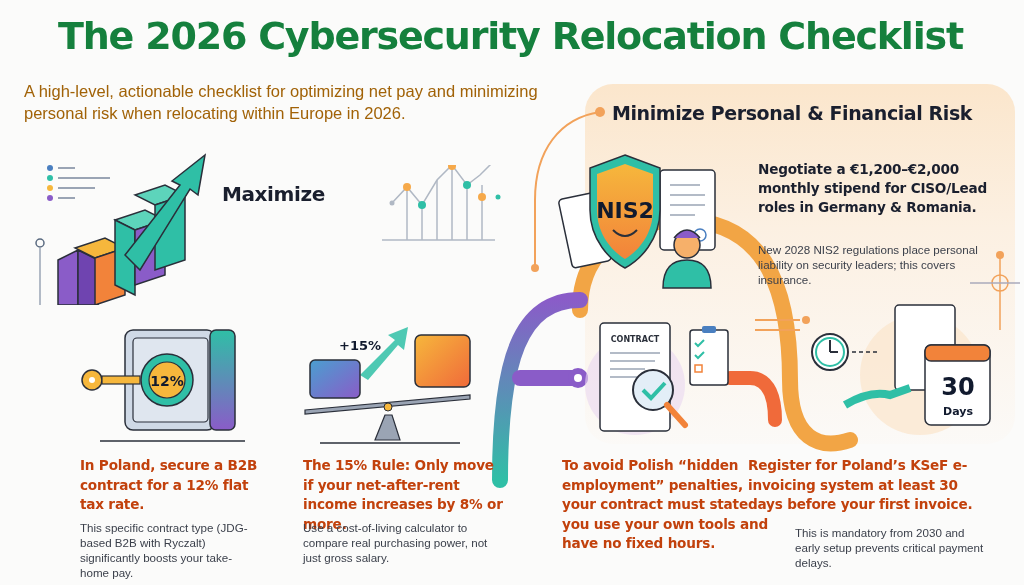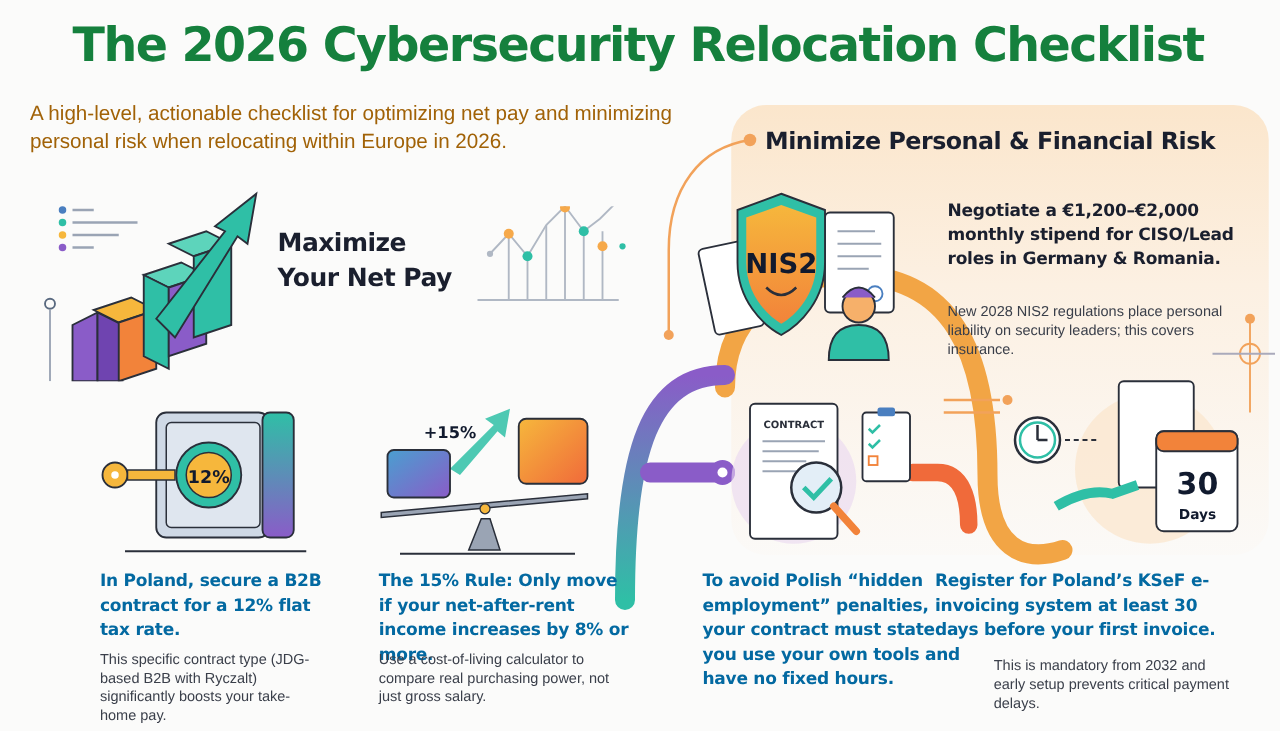--- a/index.html
+++ b/index.html
@@ -28,35 +28,35 @@
     background: linear-gradient(180deg, #fbe6cc 0%, #fcf0e2 40%, rgba(252,244,236,0.2) 100%);
   }
   .risk-heading {
     position: absolute; left: 612px; top: 102px;
     font-family: "DejaVu Sans", sans-serif; font-weight: bold;
     font-size: 19px; letter-spacing: -0.4px; color: #1a1f2e; white-space: nowrap; text-align: right;
   }
   .net-heading {
     position: absolute; left: 222px; top: 180px;
     font-family: "DejaVu Sans", sans-serif; font-weight: bold;
-    font-size: 20px; line-height: 28px; letter-spacing: -0.4px; color: #1a1f2e;
+    font-size: 20px; line-height: 28px; letter-spacing: -0.4px; color: #1a1f2e; text-align: right;
   }
   .stipend-head {
     position: absolute; left: 758px; top: 160px; width: 260px;
     font-family: "DejaVu Sans", sans-serif; font-weight: bold;
     font-size: 13.6px; line-height: 19px; color: #1a1f2e; letter-spacing: -0.2px;
   }
   .stipend-body {
     position: absolute; left: 758px; top: 226px; width: 250px;
     font-size: 11.6px; line-height: 15px; color: #3a3f4a; margin-top: 16px;
   }
   .card-head {
     position: absolute;
     font-family: "DejaVu Sans", sans-serif; font-weight: bold;
-    font-size: 13.6px; line-height: 19.5px; color: #0369a1; letter-spacing: -0.2px;
+    font-size: 13.6px; line-height: 19.5px; color: #c2410c; letter-spacing: -0.2px;
   }
   .card-body {
     position: absolute;
     font-size: 11.6px; line-height: 15px; color: #3a3f4a;
   }
   .illus { position: absolute; }
   .label-svg text { font-family: "DejaVu Sans", sans-serif; font-weight: bold; }
 </style>
 </head>
 <body>
@@ -111,21 +111,20 @@
   <polygon points="85,75 115,65 135,75 105,85" fill="#5dd4bb" stroke="#2a2f3a" stroke-width="1.5"></polygon>
   <polygon points="85,75 105,85 105,150 85,140" fill="#2fbfa6" stroke="#2a2f3a" stroke-width="1.5"></polygon>
   <polygon points="105,85 135,75 135,130 105,140" fill="#8a5cc8" stroke="#2a2f3a" stroke-width="1.5"></polygon>
   <polygon points="105,50 135,40 155,50 125,60" fill="#5dd4bb" stroke="#2a2f3a" stroke-width="1.5"></polygon>
   <polygon points="125,60 155,50 155,115 125,125" fill="#2fbfa6" stroke="#2a2f3a" stroke-width="1.5"></polygon>
   <path d="M95 110 L 150 40 L 142 36 L 175 10 L 168 50 L 160 44 L 110 125 Z" fill="#2fbfa6" stroke="#2a2f3a" stroke-width="1.5"></path>
 </svg>
 
 <div class="net-heading">
   <div>Maximize</div>
-  <div>Your Net Pay</div>
 </div>
 
 <svg class="illus" style="left:380px;top:165px" width="130" height="80" viewBox="0 0 130 80">
   <line x1="2" y1="75" x2="115" y2="75" stroke="#b0b8c4" stroke-width="1.5"></line>
   <g stroke="#b0b8c4" stroke-width="1.5">
     <line x1="27" y1="22" x2="27" y2="75"></line>
       <line x1="42" y1="40" x2="42" y2="75"></line>
     <line x1="57" y1="15" x2="57" y2="75"></line>
       <line x1="72" y1="-1" x2="72" y2="75"></line>
     <line x1="87" y1="20" x2="87" y2="75"></line>
@@ -228,21 +227,21 @@
 
 <div class="card-head" style="left:80px;top:456px;width:180px">In Poland, secure a B2B contract for a 12% flat tax rate.</div>
 <div class="card-body" style="left:80px;top:520px;width:175px">This specific contract type (JDG-based B2B with Ryczalt) significantly boosts your take-home pay.</div>
 
 <div class="card-head" style="left:303px;top:456px;width:200px">The 15% Rule: Only move if your net-after-rent income increases by 8% or more.</div>
 <div class="card-body" style="left:303px;top:520px;width:200px">Use a cost-of-living calculator to compare real purchasing power, not just gross salary.</div>
 
 <div class="card-head" style="left:562px;top:456px;width:210px">To avoid Polish “hidden employment” penalties, your contract must state you use your own tools and have no fixed hours.</div>
 
 <div class="card-head" style="left:748px;top:456px;width:225px">Register for Poland’s KSeF e-invoicing system at least 30 days before your first invoice.</div>
-<div class="card-body" style="left:795px;top:525px;width:190px">This is mandatory from 2032 and early setup prevents critical payment delays.</div>
+<div class="card-body" style="left:795px;top:525px;width:190px">This is mandatory from 2030 and early setup prevents critical payment delays.</div>
 
 <svg width="0" height="0" style="position:absolute">
   <defs>
     <linearGradient id="safeside" x1="0" y1="0" x2="0" y2="1">
         <stop offset="0" stop-color="#2fbfa6"></stop>
         <stop offset="1" stop-color="#8a5cc8"></stop>
       </linearGradient>
     <linearGradient id="wallet1" x1="0" y1="0" x2="1" y2="1">
         <stop offset="0" stop-color="#4a9fd0"></stop>
         <stop offset="1" stop-color="#8a5cc8"></stop>

